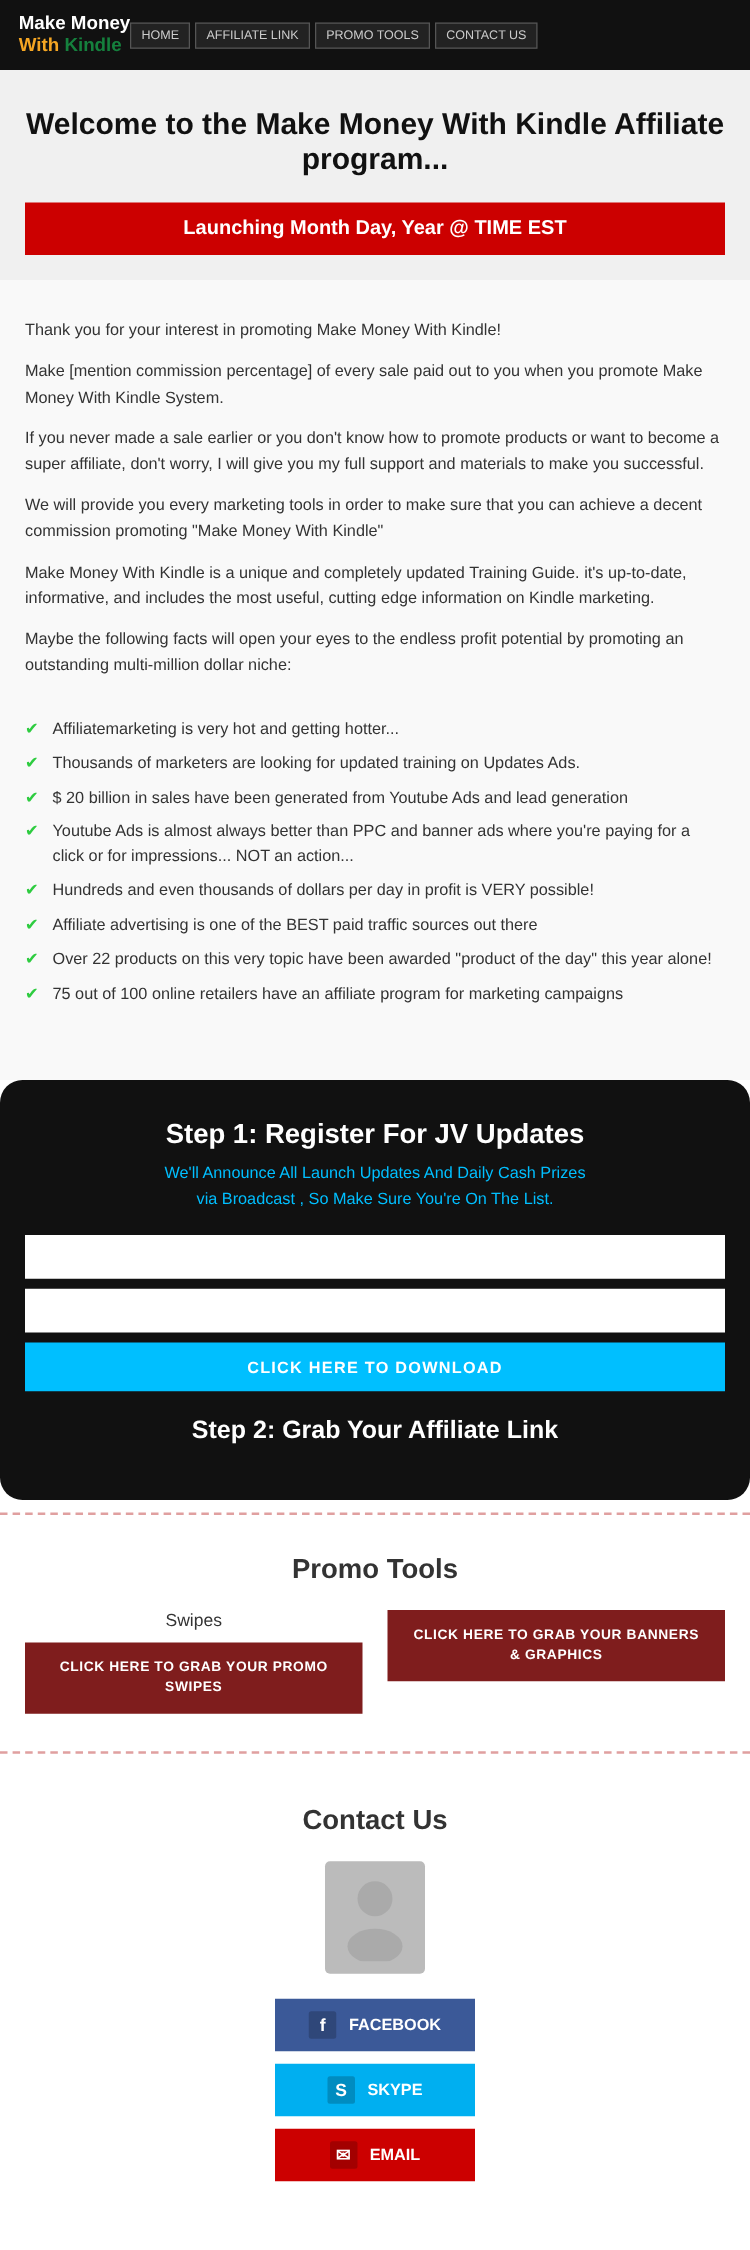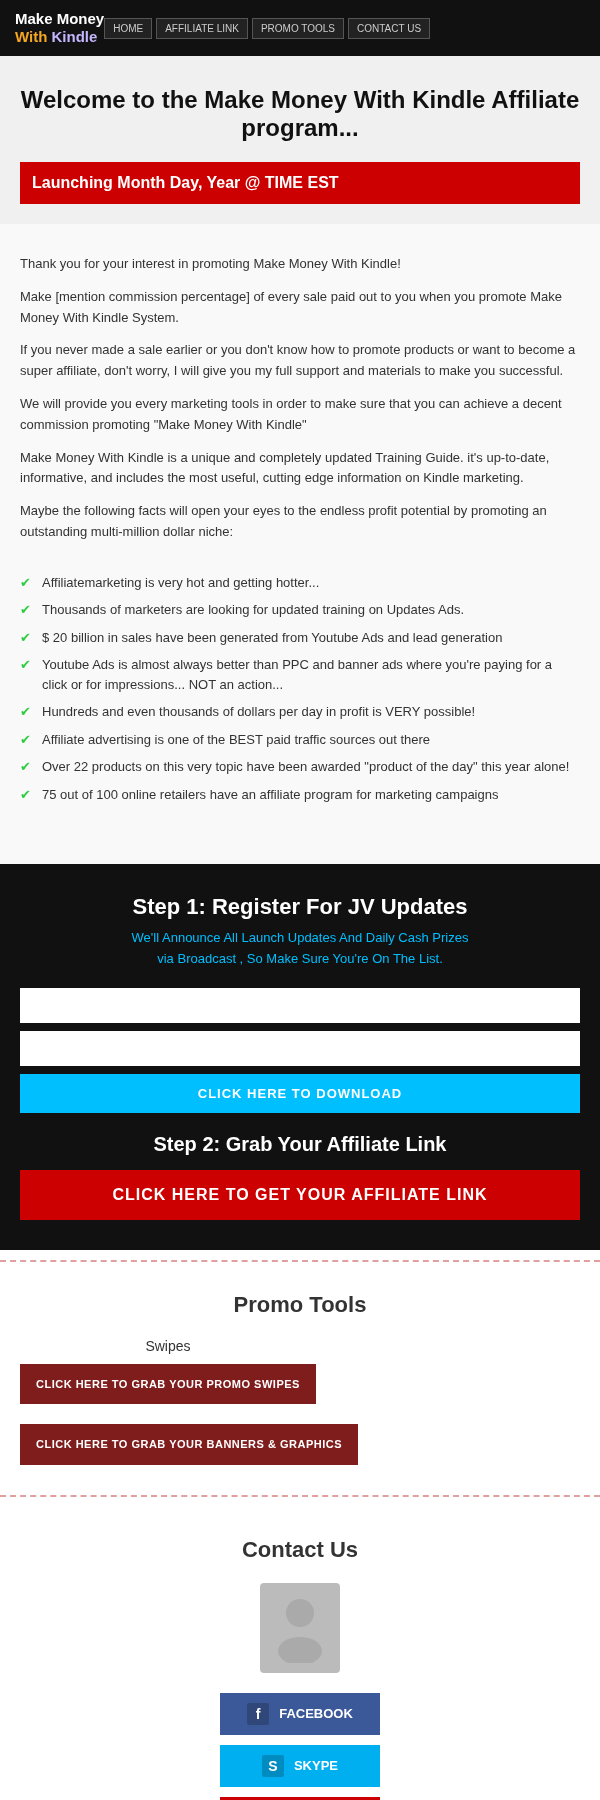--- a/index.html
+++ b/index.html
@@ -8,42 +8,42 @@
     
     .header { background: #111; display: flex; align-items: center; justify-content: flex-start; padding: 10px 15px; }
     .logo-text { color: #fff; font-size: 15px; font-weight: bold; line-height: 1.2; }
     .logo-text span { color: #f5a623; }
     .nav { display: flex; gap: 4px; }
     .nav-item { border: 1px solid #555; color: #ccc; font-size: 10px; padding: 4px 8px; background: #222; cursor: pointer; }
 
     
     .hero { background: #f0f0f0; padding: 30px 20px 20px; text-align: center; }
     .hero h1 { font-size: 24px; color: #111; font-weight: bold; margin-bottom: 20px; }
-    .launch-bar { background: #cc0000; color: #fff; font-size: 16px; font-weight: bold; padding: 12px; text-align: left; }
+    .launch-bar { background: #cc0000; color: #fff; font-size: 16px; font-weight: bold; padding: 12px; text-align: center; }
 
     
     .content { padding: 30px 20px; background: #f9f9f9; }
     .content p { margin-bottom: 12px; line-height: 1.6; font-size: 13px; }
     .bullet-list { list-style: none; margin: 26px 0; }
     .bullet-list li { padding: 4px 0 4px 22px; position: relative; font-size: 13px; line-height: 1.5; }
     .bullet-list li::before { content: "✔"; color: #2ecc40; position: absolute; left: 0; font-size: 13px; }
 
     
-    .dark-section { background: #111; color: #fff; padding: 30px 20px; text-align: center; }
+    .dark-section { background: #111; color: #fff; padding: 30px 20px; text-align: center; border-radius: 18px; }
     .dark-section h2 { font-size: 22px; font-weight: bold; margin-bottom: 8px; }
     .dark-section .sub-text { color: #00bfff; font-size: 13px; margin-bottom: 18px; line-height: 1.6; }
     .input-field { width: 100%; background: #fff; border: none; padding: 10px; margin-bottom: 8px; font-size: 13px; display: block; }
     .download-btn { width: 100%; background: #00bfff; color: #fff; border: none; padding: 12px; font-size: 13px; font-weight: bold; letter-spacing: 1px; cursor: pointer; margin-bottom: 20px; }
     .dark-section h3 { font-size: 20px; font-weight: bold; margin-bottom: 14px; }
     .affiliate-btn { display: block; width: 100%; background: #cc0000; color: #fff; font-size: 16px; font-weight: bold; letter-spacing: 1px; padding: 16px; border: none; cursor: pointer; text-align: center; }
 
     
     .promo-section { padding: 30px 20px; text-align: center; border-top: 2px dashed #e0a0a0; border-bottom: 2px dashed #e0a0a0; margin: 10px 0; }
     .promo-section h2 { font-size: 22px; margin-bottom: 20px; }
-    .promo-cols { display: flex; justify-content: flex-end; align-items: flex-start; gap: 20px; flex-direction: column; }
+    .promo-cols { display: flex; justify-content: flex-end; align-items: flex-start; gap: 20px; }
     .promo-col { flex: 1; text-align: center; }
     .promo-col p { font-size: 14px; margin-bottom: 10px; }
     .promo-btn { background: #7f1d1d; color: #fff; font-size: 11px; font-weight: bold; padding: 12px 16px; border: none; cursor: pointer; width: 100%; letter-spacing: 0.5px; line-height: 1.5; }
 
     
     .contact-section { padding: 30px 20px; text-align: center; }
     .contact-section h2 { font-size: 22px; margin-bottom: 20px; }
     .avatar { width: 80px; height: 90px; margin: 0 auto 20px; background: #bbb; border-radius: 4px; display: flex; align-items: center; justify-content: center; }
     .avatar svg { width: 60px; height: 70px; }
     .social-btn { display: flex; align-items: center; justify-content: center; width: 160px; margin: 0 auto 10px; padding: 10px; font-size: 13px; font-weight: bold; color: #fff; cursor: pointer; border: none; gap: 10px; }
@@ -52,21 +52,21 @@
     .em-btn { background: #cc0000; }
     .social-icon { width: 22px; height: 22px; background: rgba(0,0,0,0.2); display: flex; align-items: center; justify-content: center; font-size: 14px; border-radius: 2px; }
   </style>
 </head>
 <body>
 
 <header class="header">
   <div class="logo-text">
     <div>Make Money</div>
     <div>
-      <span>With </span><span style="color:#c4b5fd;">Kindle</span>
+      <span>With </span><span style="color:#15803d;">Kindle</span>
     </div>
   </div>
   <nav class="nav">
     <div class="nav-item">HOME</div>
     <div class="nav-item">AFFILIATE LINK</div>
     <div class="nav-item">PROMO TOOLS</div>
     <div class="nav-item">CONTACT US</div>
   </nav>
 </header>
 
@@ -97,21 +97,20 @@
 <section class="dark-section">
   <h2>Step 1: Register For JV Updates</h2>
   <div class="sub-text">
     <div>We'll Announce All Launch Updates And Daily Cash Prizes</div>
     <div>via Broadcast , So Make Sure You're On The List.</div>
   </div>
   <input class="input-field" type="text" placeholder="" style="">
   <input class="input-field" type="email" placeholder="" style="">
   <button class="download-btn">CLICK HERE TO DOWNLOAD</button>
   <h3>Step 2: Grab Your Affiliate Link</h3>
-  <button class="affiliate-btn">CLICK HERE TO GET YOUR AFFILIATE LINK</button>
 </section>
 
 <section class="promo-section">
   <h2>Promo Tools</h2>
   <div class="promo-cols">
     <div class="promo-col">
       <p>Swipes</p>
       <button class="promo-btn">CLICK HERE TO GRAB YOUR PROMO SWIPES</button>
     </div>
     <div class="promo-col">

